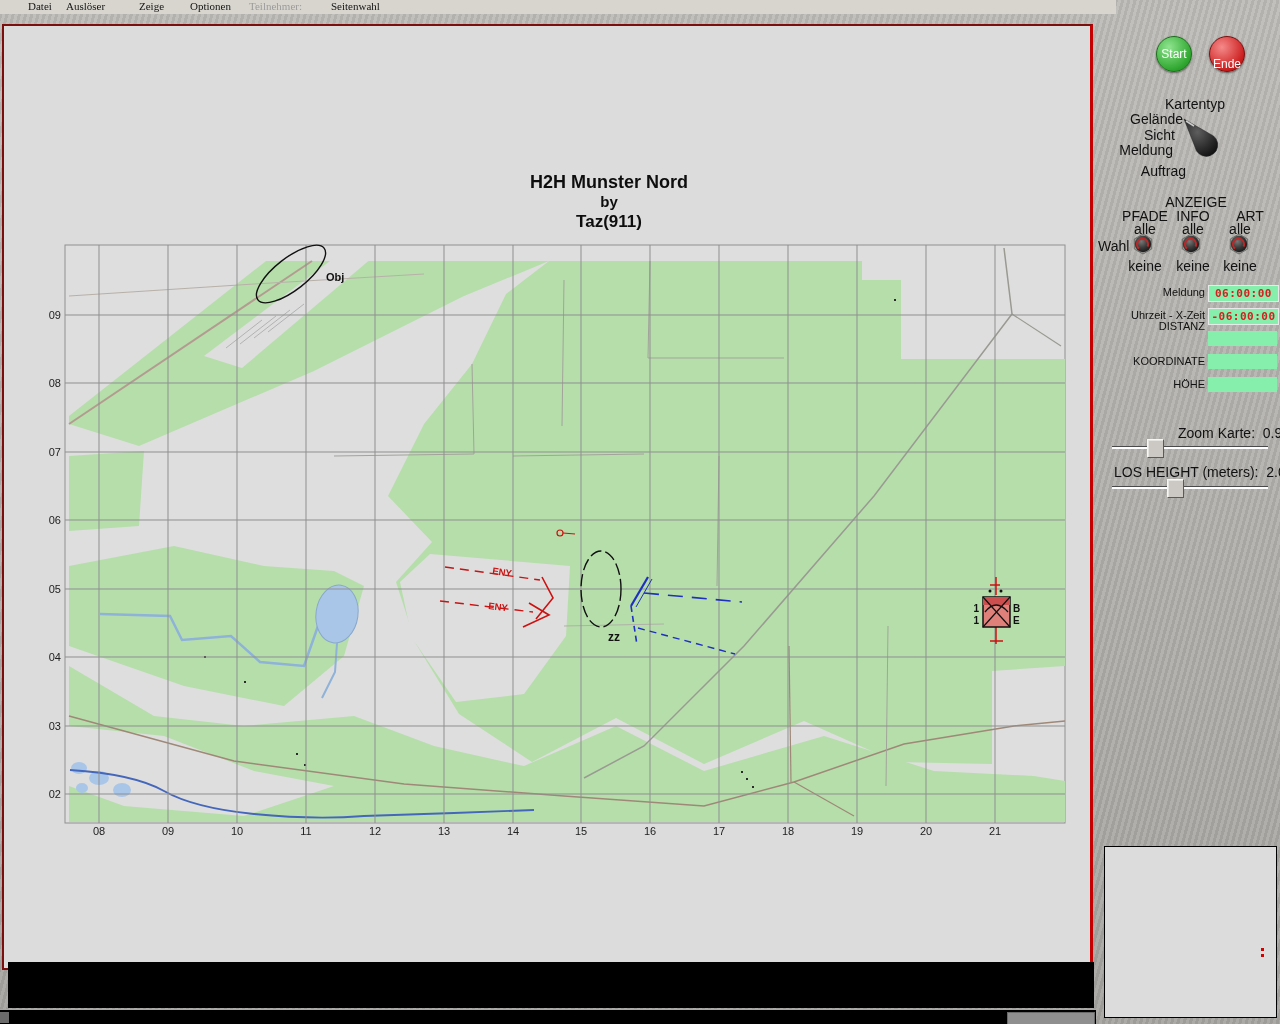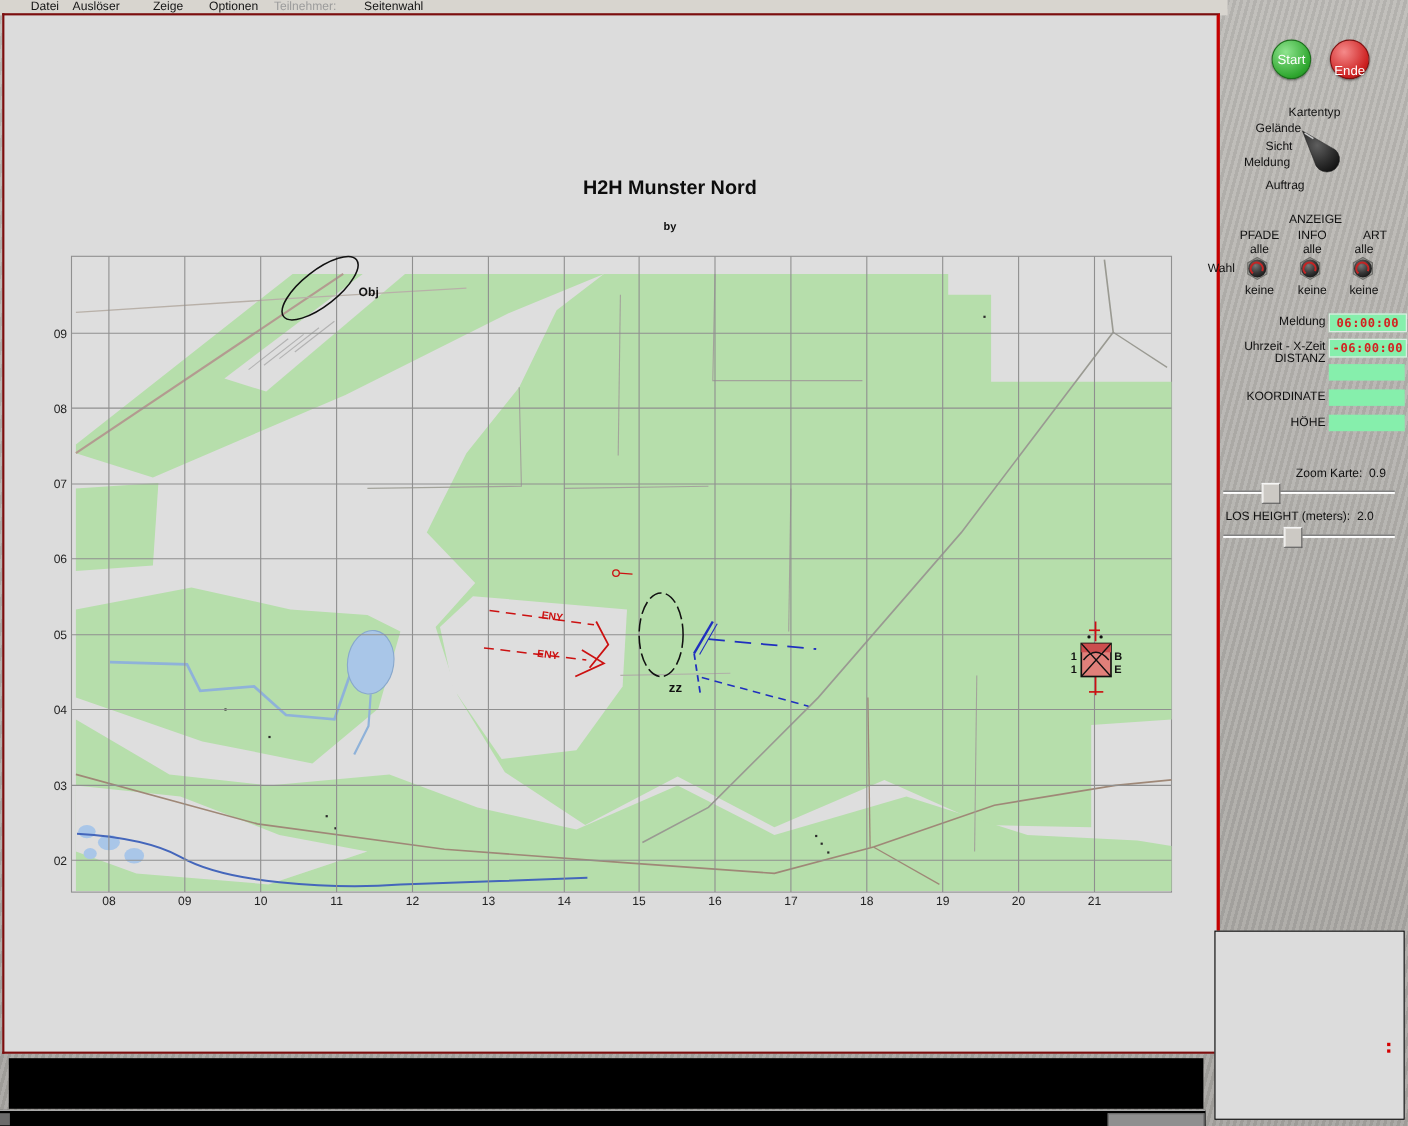--- a/index.html
+++ b/index.html
@@ -6,44 +6,44 @@
   body{
     width:1280px;height:1024px;position:relative;overflow:hidden;
     font-family:"Liberation Sans",sans-serif;
     background-color:#b2b0ac;
     background-image:
       repeating-linear-gradient(105deg, rgba(255,255,255,.07) 0 3px, rgba(0,0,0,.05) 3px 6px),
       linear-gradient(180deg,#bdbbb7,#a6a4a0);
   }
   .abs{position:absolute;}
   
-  #menubar{left:0;top:0;width:1116px;height:14px;background:#d8d5cf;font-size:11px;color:#141414;}
+  #menubar{left:0;top:0;width:1116px;height:14px;background:#d8d5cf;font-size:11px;color:#141414;font-family:Liberation Serif, serif;}
   .menu-item{position:absolute;top:0;white-space:nowrap;cursor:default;}
   .menu-item.disabled{color:#9c9c9c;}
   
-  #mapwin{left:2px;top:12px;width:1086px;height:942px;background:#dcdcdc;
-    border:2px solid #7c0e0e;border-right:3px solid #c40000;padding-left:16px;}
+  #mapwin{left:2px;top:24px;width:1086px;height:942px;background:#dcdcdc;
+    border:2px solid #7c0e0e;border-right:3px solid #c40000;}
   #title-block{left:440px;top:146px;width:330px;text-align:center;color:#0d0d0d;}
   #title-block .t1{font-size:18px;font-weight:bold;}
-  #title-block .t2{font-size:10px;font-weight:bold;margin-top:20px;}
+  #title-block .t2{font-size:15px;font-weight:bold;margin-top:0;}
   #title-block .t3{font-size:17px;font-weight:bold;margin-top:2px;}
   #mapsvg{left:0;top:0;}
   
   #console-bar{left:8px;top:962px;width:1086px;height:46px;background:#000;}
   #bottom-strip{left:0;top:1009px;width:1096px;height:15px;background:#000;border-top:1px solid #a8a8a8;}
   #bottom-thumb{left:1007px;top:1012px;width:86px;height:11px;background:#8f8f8f;border:1px solid #6a6a6a;}
   #bottom-corner{left:0;top:1012px;width:9px;height:11px;background:#6b6b6b;}
   
   .round-btn{width:34px;height:34px;border-radius:50%;display:flex;align-items:center;justify-content:center;
     color:#fff;font-size:12px;cursor:pointer;}
   #start-btn{left:1140px;top:36px;background:radial-gradient(circle at 35% 30%,#8fe48f,#2fa72f 70%,#1d7a1d);
     border:1px solid #1c6e1c;box-shadow:0 1px 2px rgba(0,0,0,.5);margin-left:16px;}
   #ende-btn{left:1209px;top:36px;background:radial-gradient(circle at 35% 30%,#f58a8a,#cc1f1f 70%,#8f1212);
     border:1px solid #7c1010;box-shadow:0 1px 2px rgba(0,0,0,.5);align-items:flex-end;}
-  .side-label{position:absolute;font-size:11px;color:#111;white-space:nowrap;}
+  .side-label{position:absolute;font-size:14px;color:#111;white-space:nowrap;}
   .ralign{text-align:right;}
   .calign{text-align:center;}
   
   .ro-label{position:absolute;width:105px;left:1100px;text-align:right;font-size:11px;color:#111;}
   .ro-box{position:absolute;left:1208px;width:69px;height:15px;background:#86efac;
     font-family:"DejaVu Sans Mono",monospace;font-size:11px;font-weight:bold;color:#d42020;
     text-align:center;line-height:15px;letter-spacing:.5px;}
   .ro-box.lit{border:1px solid #e9e9e9;}
   
   .track{position:absolute;width:156px;height:2px;background:#fff;border-top:1px solid #4a4a4a;}
@@ -79,20 +79,21 @@
   <span class="menu-item" style="left:190px">Optionen</span>
   <span class="menu-item disabled" style="left:249px">Teilnehmer:</span>
   <span class="menu-item" style="left:331px">Seitenwahl</span>
 </div>
 
 <div id="mapwin" class="abs">
 
   <div id="title-block" class="abs">
     <div class="t1">H2H Munster Nord</div>
     <div class="t2">by</div>
+    <div class="t3">Taz(911)</div>
   </div>
 
   <svg id="mapsvg" class="abs" width="1086" height="942" viewBox="0 0 1086 942">
 
     <rect x="61" y="219" width="1000" height="578" fill="#dedede" stroke="#909090"></rect>
 
     <g fill="#b6deab" stroke="none">
       <polygon points="262,235 545,235 460,270 310,345 135,420 65,398 65,390"></polygon>
       <polygon points="545,235 858,235 858,254 897,254 897,333 1061,333 1061,640 988,645 988,738 892,736 800,695 700,738 612,692 528,736 455,688 412,618 392,556 428,516 384,470 420,398 468,338 502,268"></polygon>
       <polygon points="65,430 140,425 135,500 65,505"></polygon>

